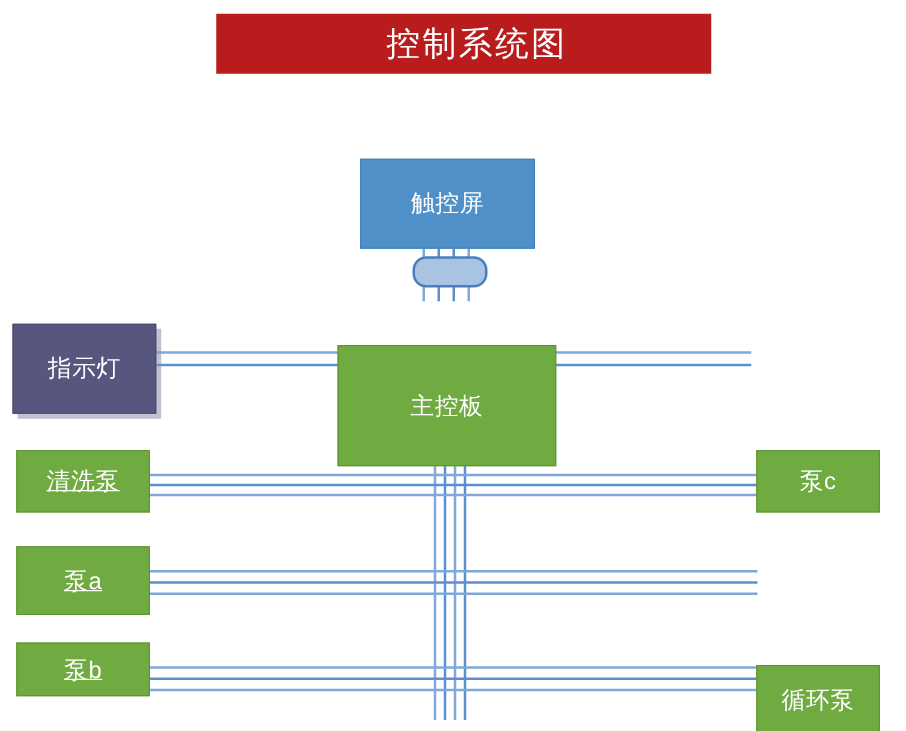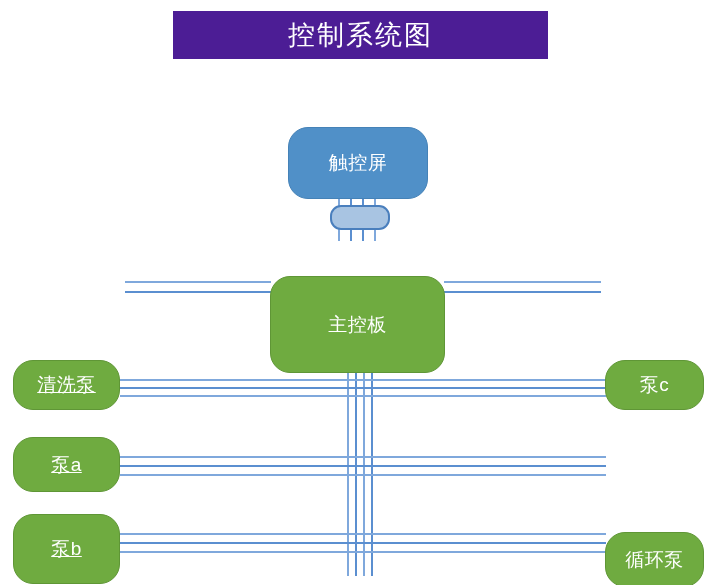--- a/index.html
+++ b/index.html
@@ -24,21 +24,20 @@
     position: absolute;
     box-sizing: border-box;
     display: flex;
     align-items: center;
     justify-content: center;
     color: #ffffff;
     font-size: 19px;
     letter-spacing: 0.5px;
     z-index: 5;
     white-space: nowrap;
-    border-radius: 20px;
   }
   .node-green {
     background: #6fab40;
     border: 1px solid #5f9636;
   }
   .node-blue-light {
     background: #5090c8;
     border: 1px solid #4582b7;
   }
   .node-blue {
@@ -49,28 +48,29 @@
     background: #56567f;
     border: 1px solid #4a4a70;
     box-shadow: 4px 4px 0 rgba(140,140,170,0.55);
   }
   .title-bar {
     position: absolute;
     left: 173px;
     top: 11px;
     width: 375px;
     height: 48px;
-    background: #4c1d95;
+    background: #b91c1c;
     color: #ffffff;
     display: flex;
     align-items: center;
     justify-content: center;
     font-size: 27px;
     letter-spacing: 2px;
     z-index: 6;
+    padding-left: 21px;
   }
   .wire {
     position: absolute;
     background: #7fa8dc;
     z-index: 2;
   }
   .wire-h { height: 2px; }
   .wire-v { width: 2px; }
   .wire-dark { background: #5b8fd0; }
   .connector {
@@ -94,21 +94,21 @@
   #indicator-light {
     left: 10px; top: 259px; width: 115px; height: 72px;
   }
   #sound-alert {
     left: 600px; top: 261px; width: 115px; height: 63px;
   }
   .pump-left { left: 13px; width: 107px; text-decoration: underline; }
   .pump-right { left: 605px; width: 99px; }
   #pump-wash   { top: 360px; height: 50px; }
   #pump-a      { top: 437px; height: 55px; }
-  #pump-b      { top: 514px; height: 70px; }
+  #pump-b      { top: 514px; height: 43px; }
   #pump-c      { top: 360px; height: 50px; }
   #pump-d      { top: 437px; height: 55px; }
   #pump-circ   { top: 532px; height: 55px; }
 </style>
 </head>
 <body>
 
 <div id="canvas">
 
   <div class="title-bar">控制系统图</div>
@@ -123,20 +123,23 @@
   <div class="node node-blue-light" id="touch-screen">
     <span>触控屏</span>
   </div>
 
   <div class="wire wire-h" style="left:125px; top:281px; width:146px;"></div>
   <div class="wire wire-h wire-dark" style="left:125px; top:291px; width:146px;"></div>
 
   <div class="wire wire-h" style="left:444px; top:281px; width:157px;"></div>
   <div class="wire wire-h wire-dark" style="left:444px; top:291px; width:157px;"></div>
 
+  <div class="node node-purple" id="indicator-light">
+    <span>指示灯</span>
+  </div>
 
   <div class="node node-green" id="main-board">
     <span>主控板</span>
   </div>
 
 
   <div class="wire wire-v" style="left:347px; top:336px; height:240px;"></div>
   <div class="wire wire-v wire-dark" style="left:355px; top:336px; height:240px;"></div>
   <div class="wire wire-v" style="left:363px; top:336px; height:240px;"></div>
   <div class="wire wire-v wire-dark" style="left:371px; top:336px; height:240px;"></div>

